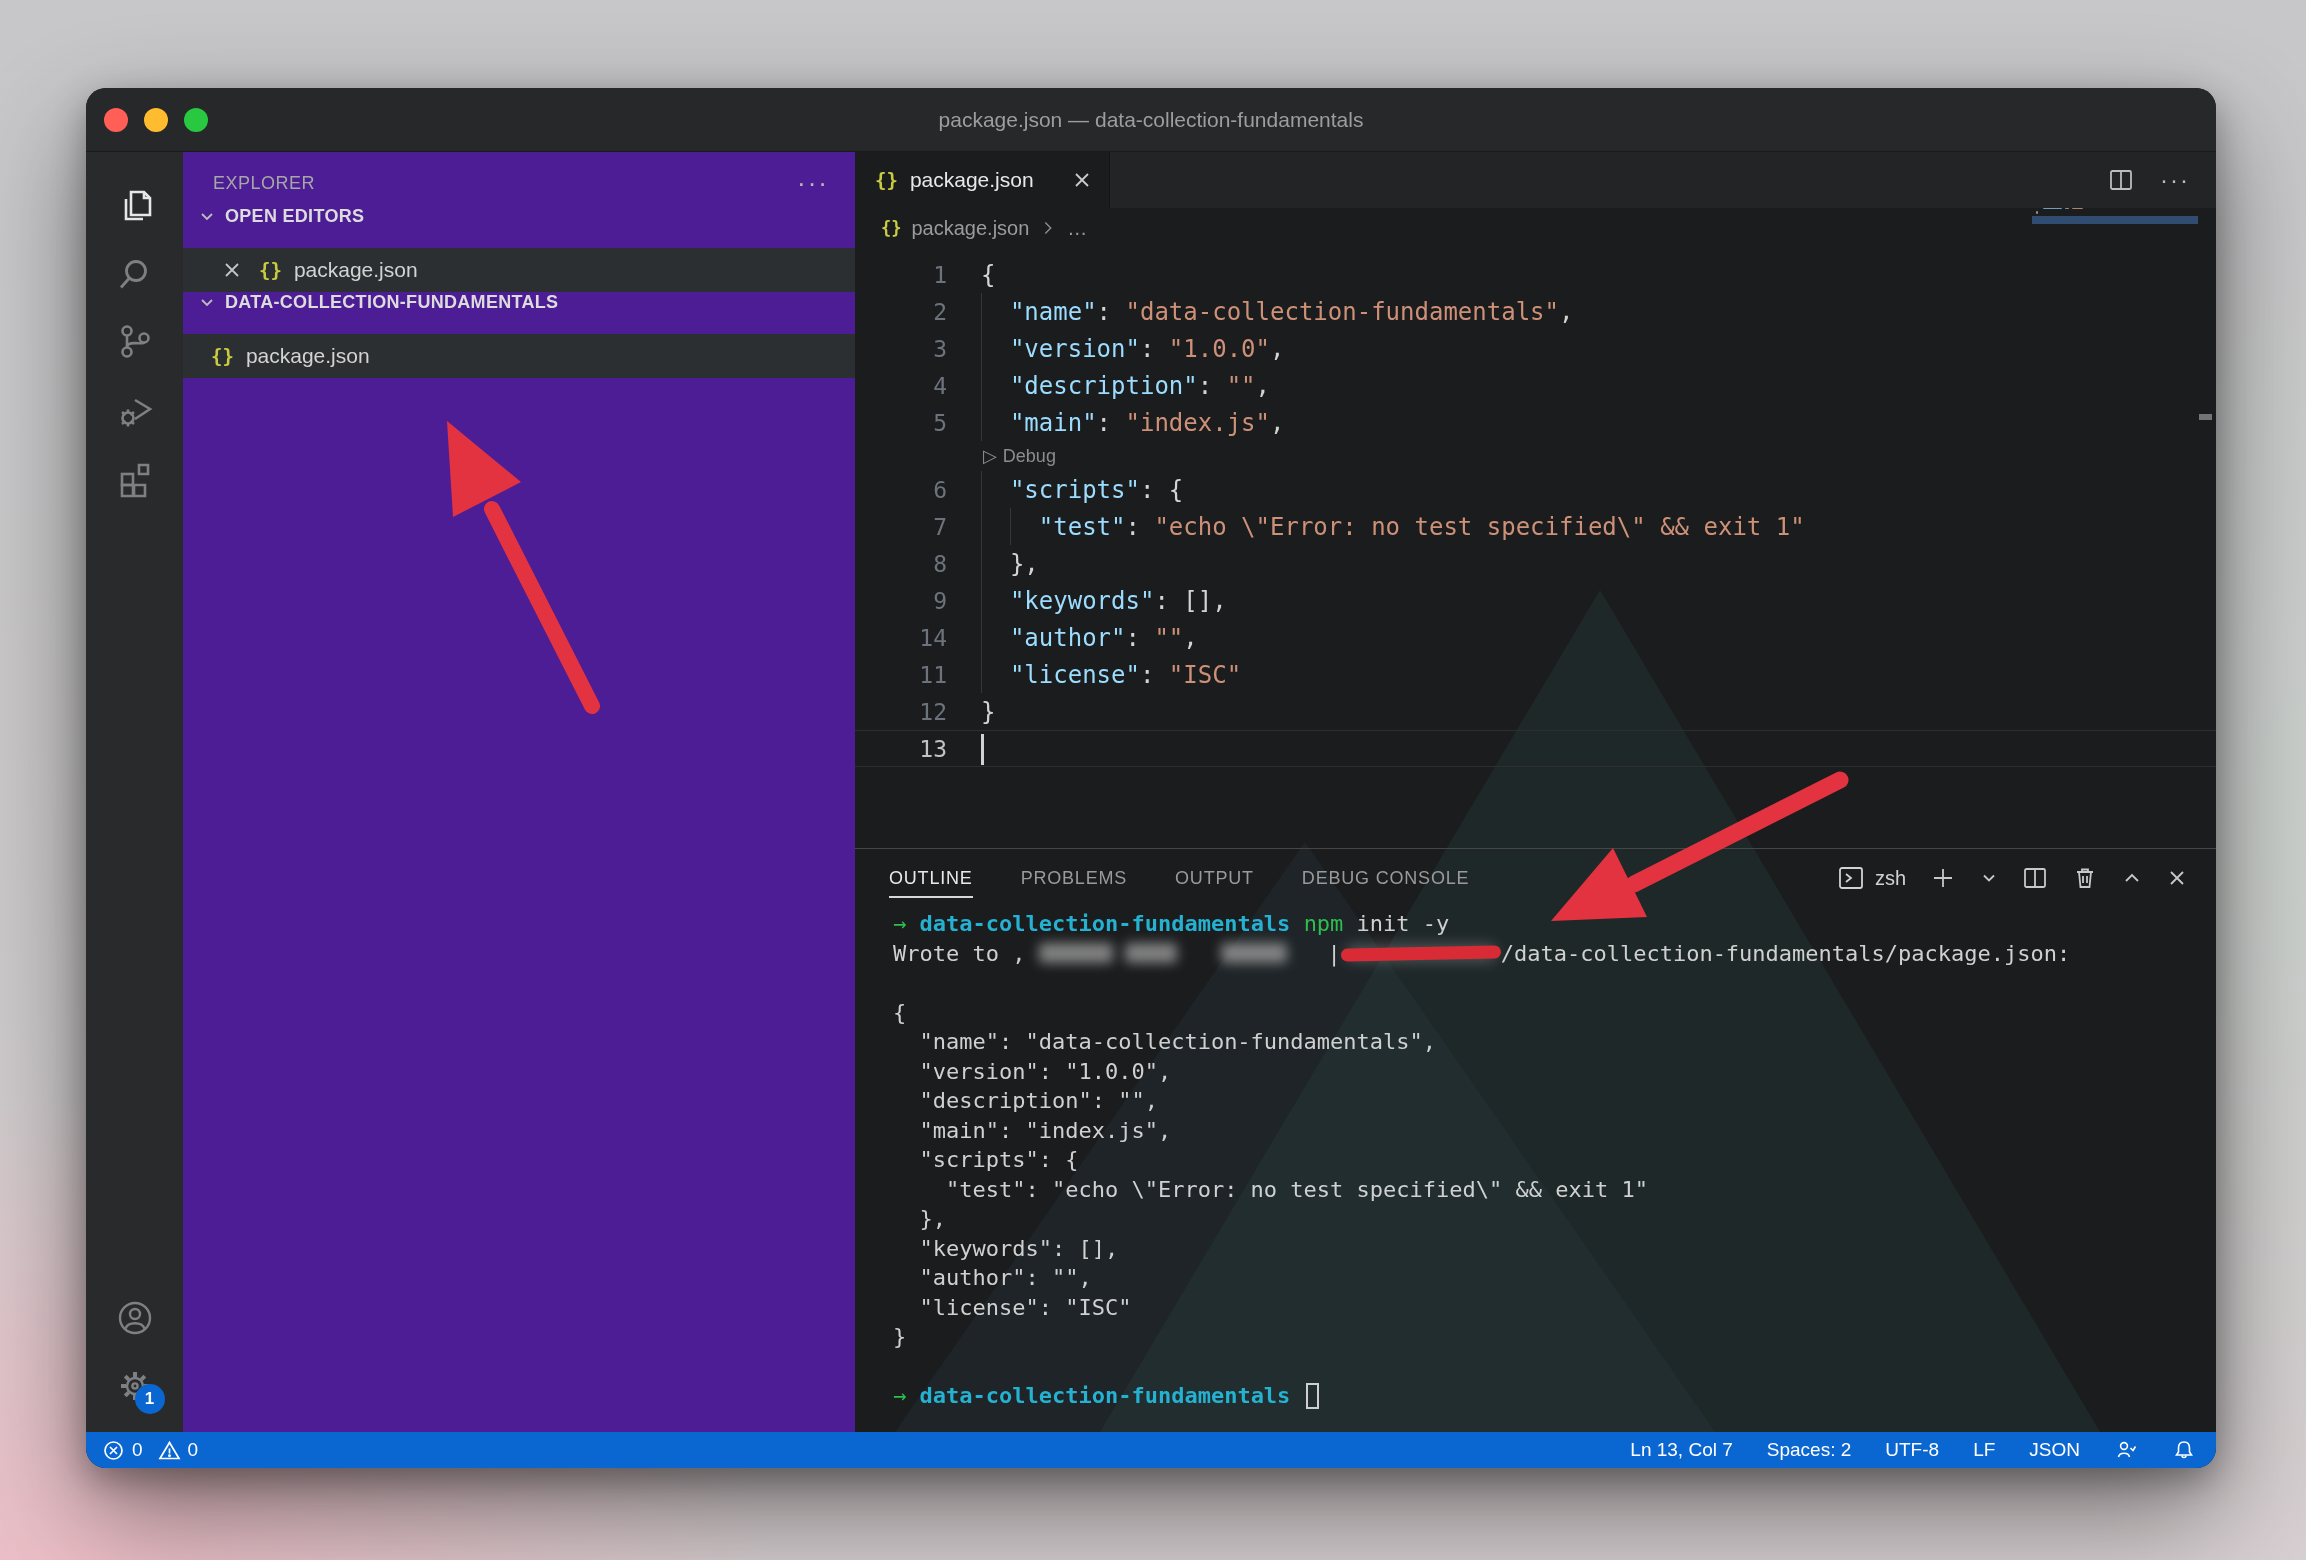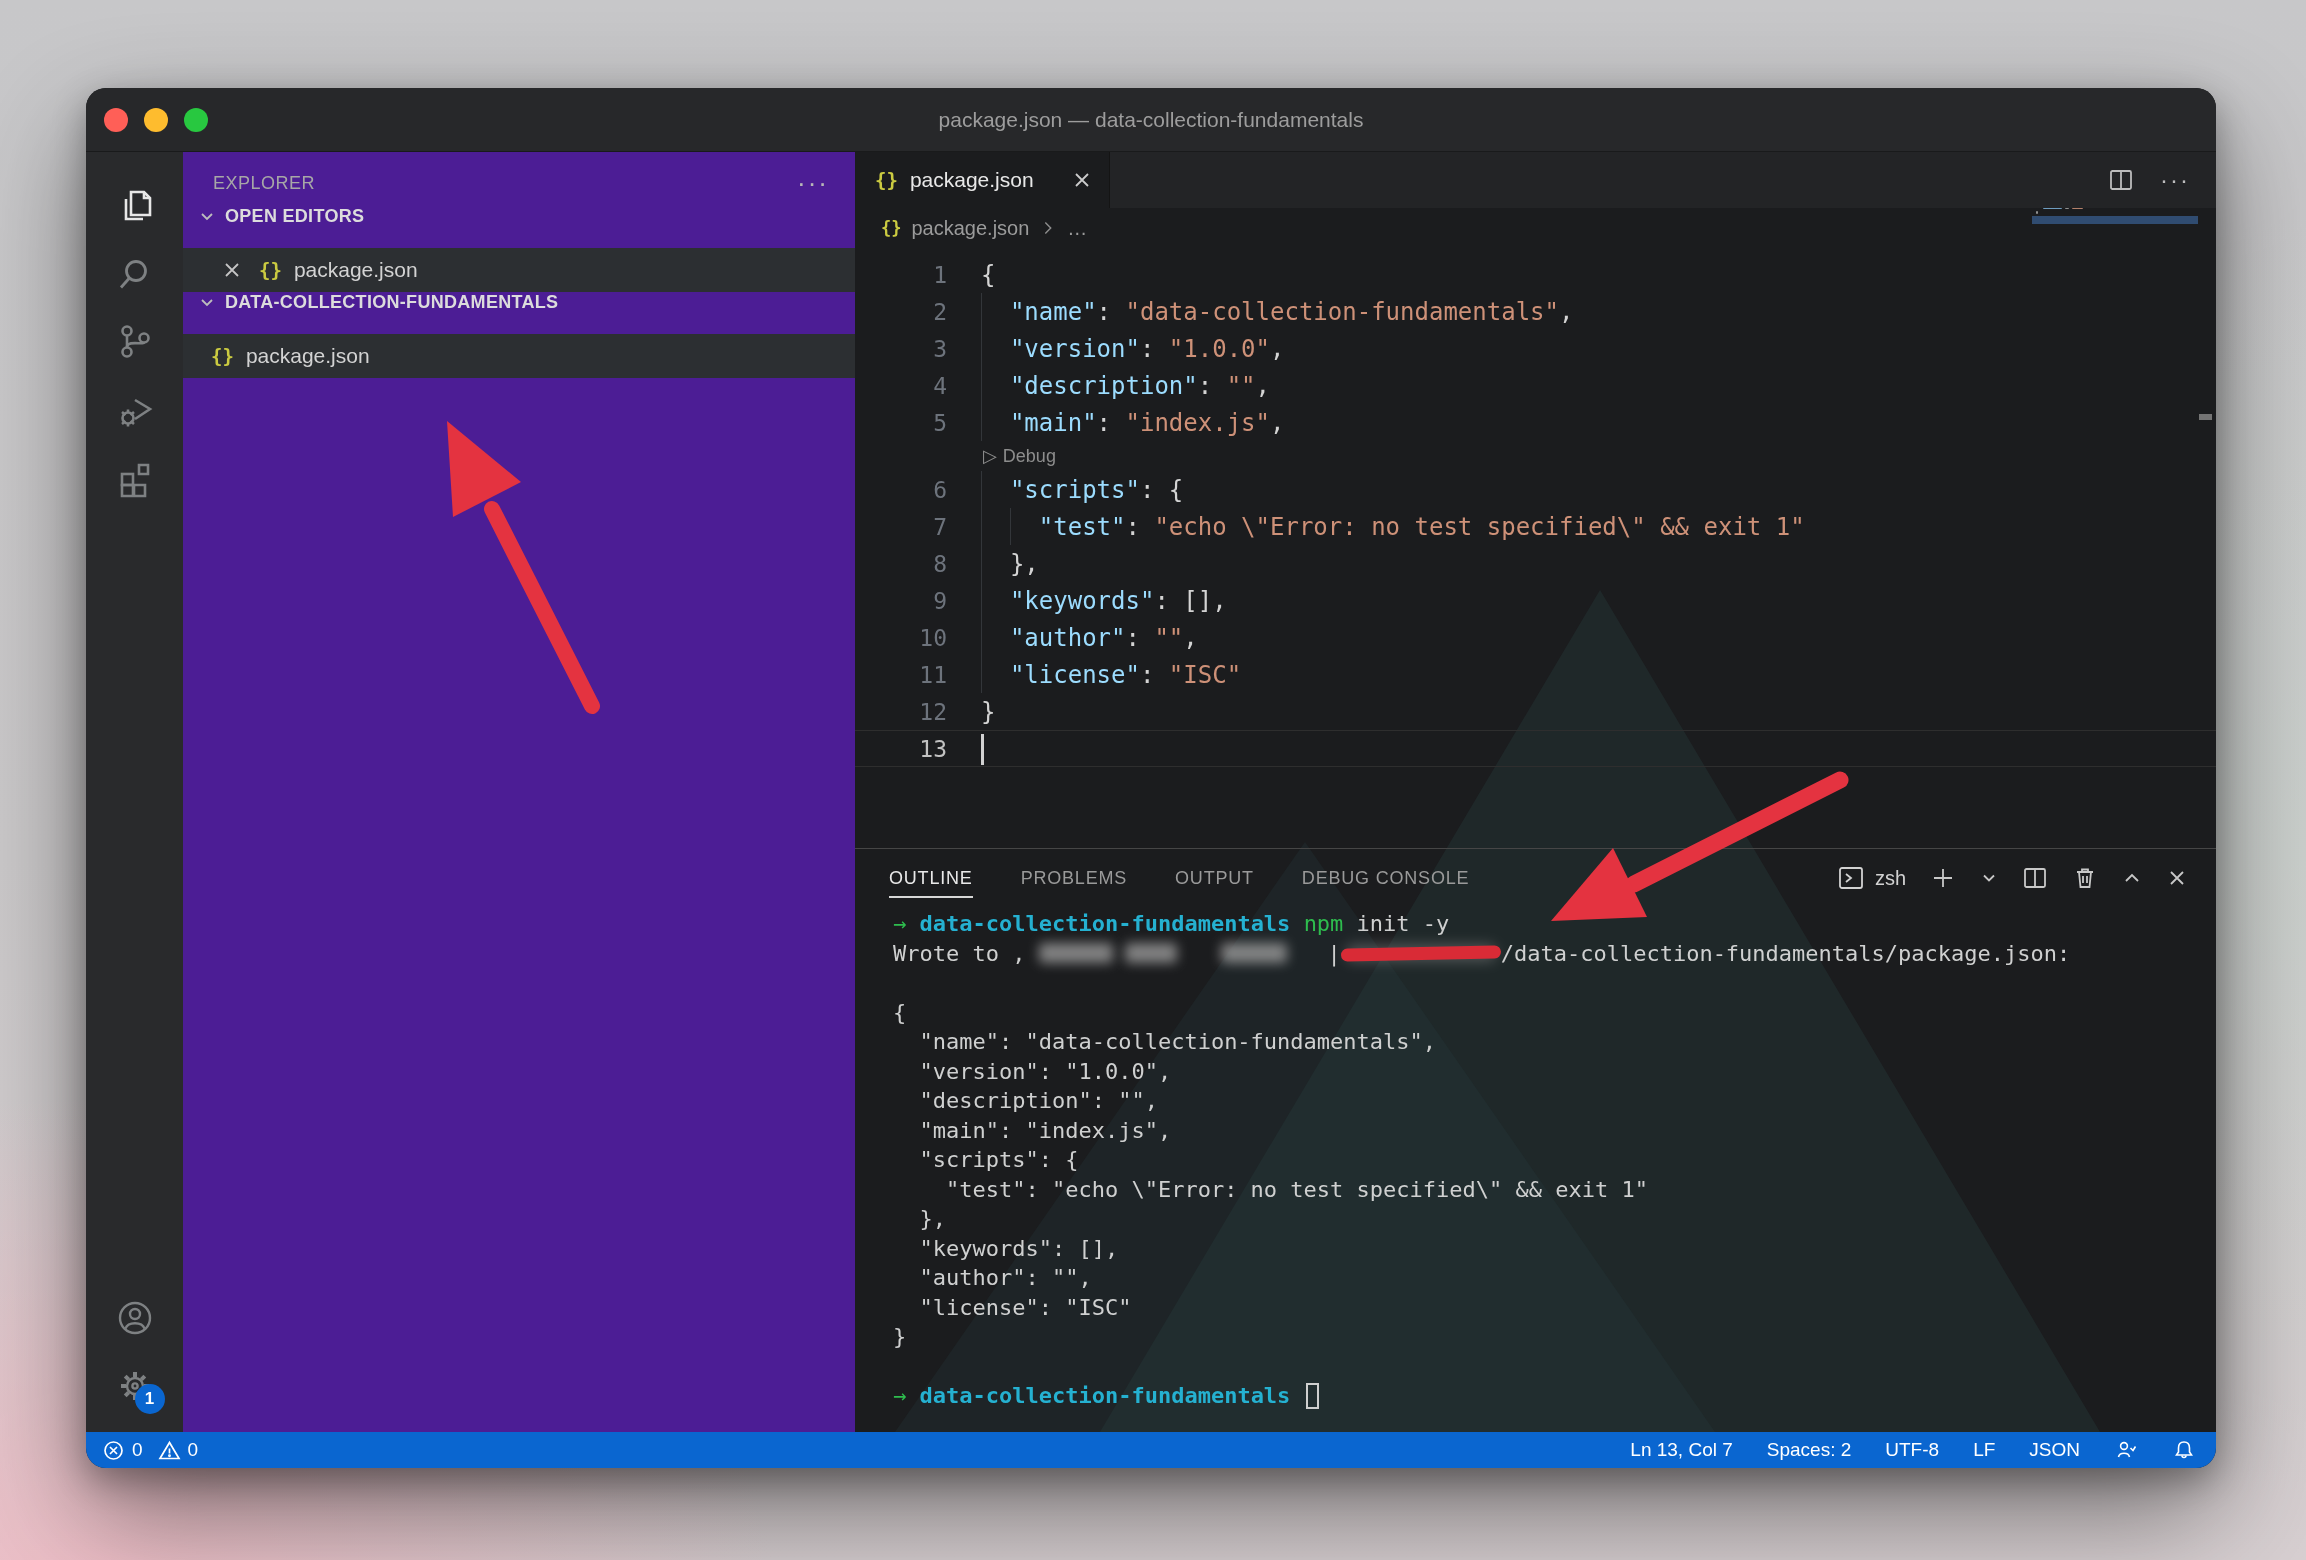--- a/index.html
+++ b/index.html
@@ -308,21 +308,21 @@
           </div>
           <div class="c-line">
             <span class="gutter">8</span>
             <span class="code-text"><span class="guide" style="left: 0ch;"></span><span class="tk-p">  </span><span class="tk-p">},</span></span>
           </div>
           <div class="c-line">
             <span class="gutter">9</span>
             <span class="code-text"><span class="guide" style="left: 0ch;"></span><span class="tk-p">  </span><span class="tk-k">"keywords"</span><span class="tk-p">: </span><span class="tk-p">[],</span></span>
           </div>
           <div class="c-line">
-            <span class="gutter">10</span>
+            <span class="gutter">14</span>
             <span class="code-text"><span class="guide" style="left: 0ch;"></span><span class="tk-p">  </span><span class="tk-k">"author"</span><span class="tk-p">: </span><span class="tk-s">""</span><span class="tk-p">,</span></span>
           </div>
           <div class="c-line">
             <span class="gutter">11</span>
             <span class="code-text"><span class="guide" style="left: 0ch;"></span><span class="tk-p">  </span><span class="tk-k">"license"</span><span class="tk-p">: </span><span class="tk-s">"ISC"</span></span>
           </div>
           <div class="c-line">
             <span class="gutter">12</span>
             <span class="code-text"><span class="tk-p">}</span></span>
           </div>

